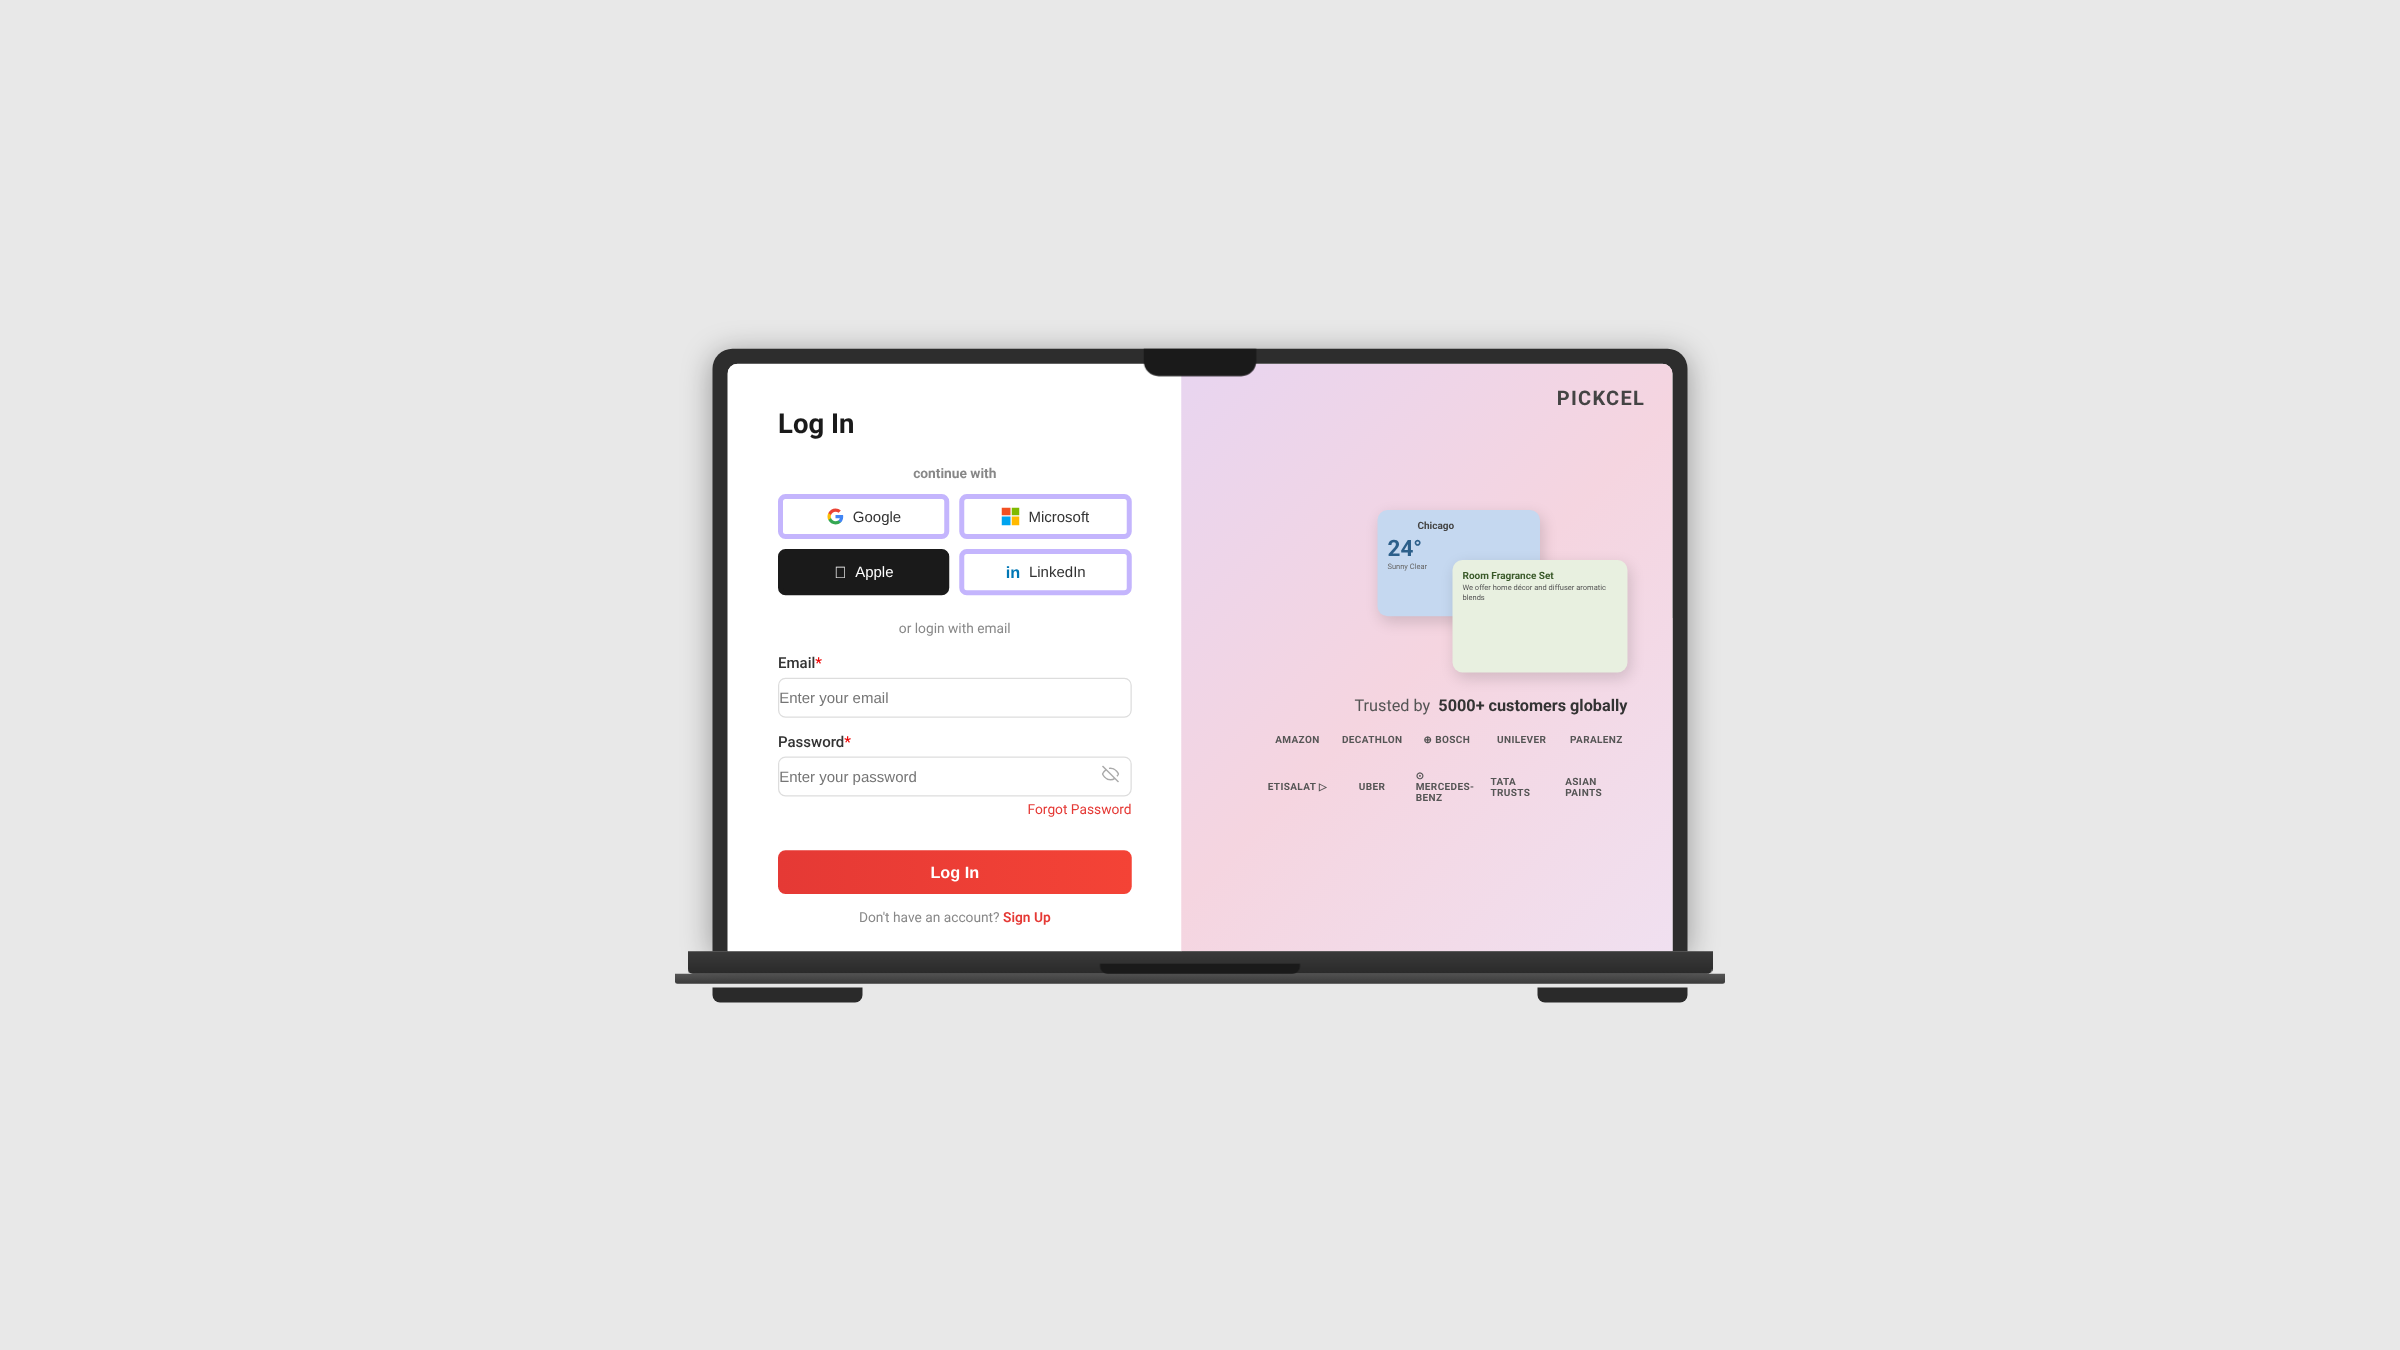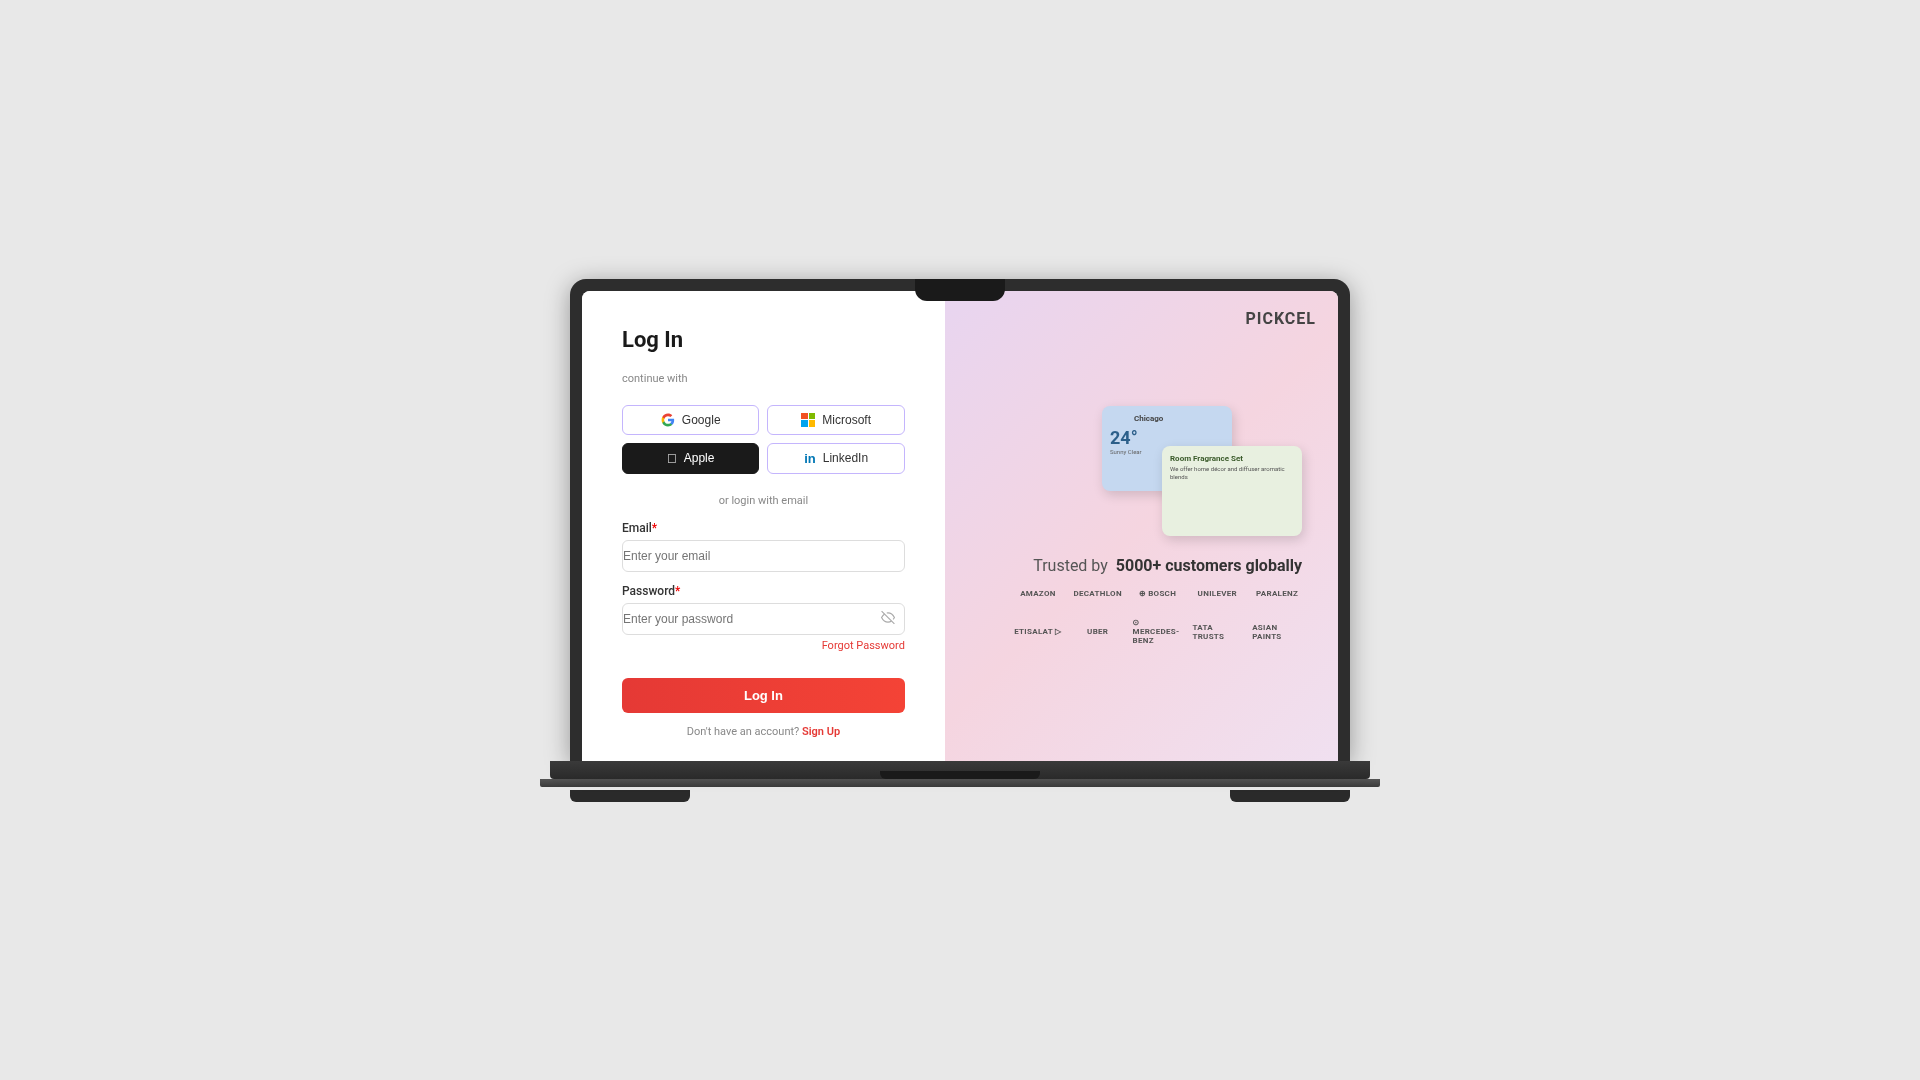--- a/index.html
+++ b/index.html
@@ -61,35 +61,36 @@
     }
 
     .login-title {
       font-size: 22px;
       font-weight: 700;
       color: #1a1a1a;
       margin-bottom: 20px;
     }
 
     .continue-with-label {
-      text-align: left;
+      text-align: center;
       font-size: 11px;
       color: #888;
-      margin-bottom: 20px;
+      margin-bottom: 10px;
+      font-weight: bold;
     }
 
     .social-buttons {
       display: grid;
       grid-template-columns: 1fr 1fr;
       gap: 8px;
       margin-bottom: 12px;
     }
 
     .social-btn {
-      border: 1px solid #c4b5fd;
+      border: 4px solid #c4b5fd;
       border-radius: 6px;
       padding: 7px 12px;
       display: flex;
       align-items: center;
       justify-content: center;
       gap: 7px;
       background: white;
       cursor: pointer;
       font-size: 12px;
       font-weight: 500;
@@ -290,21 +291,21 @@
     }
 
     .card-promo-text {
       font-size: 6px;
       color: #555;
       margin-top: 2px;
       line-height: 1.4;
     }
 
     .trusted-text {
-      font-size: 16px;
+      font-size: 13px;
       color: #555;
       text-align: center;
       margin-bottom: 14px;
     }
 
     .trusted-text strong {
       font-weight: 700;
       color: #333;
     }
 

